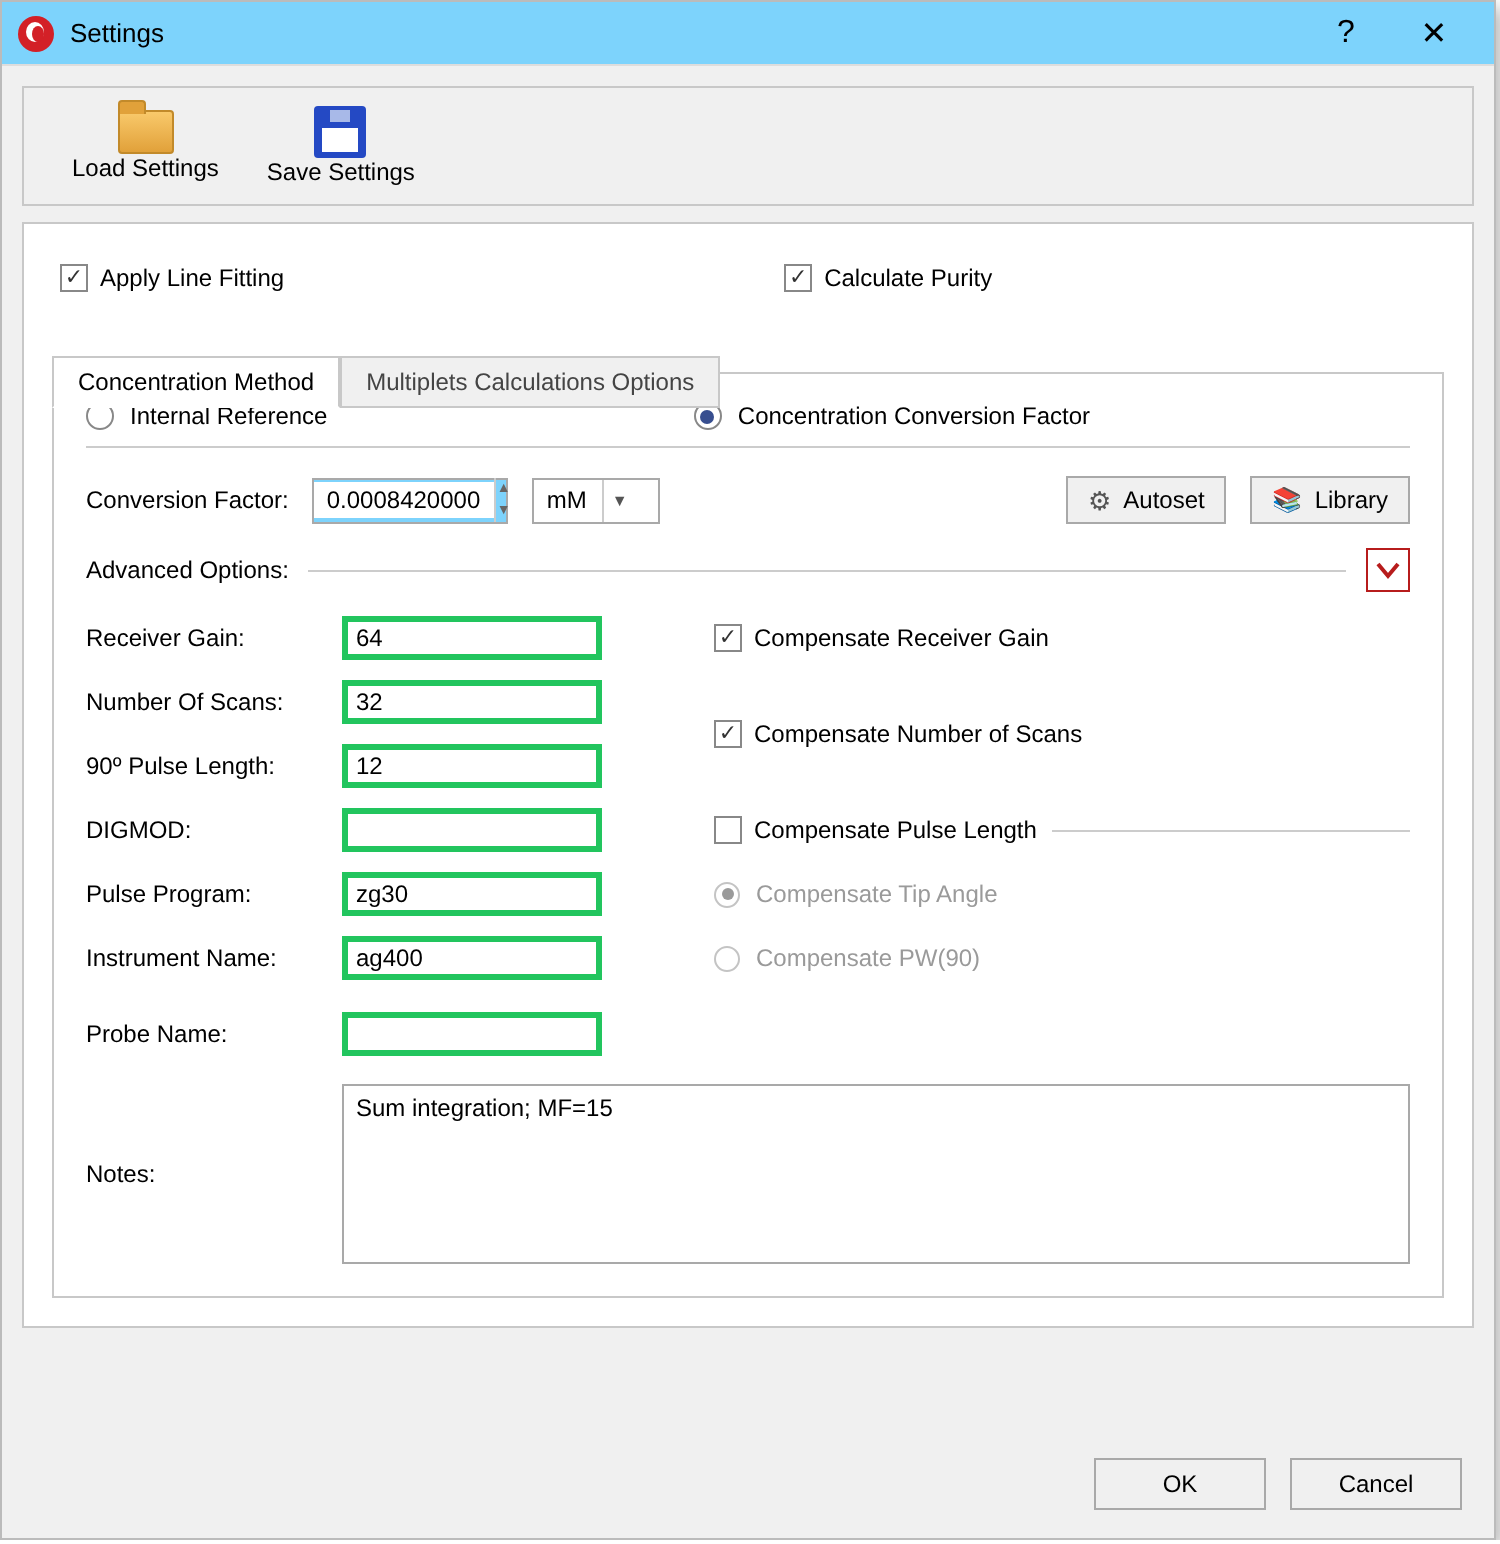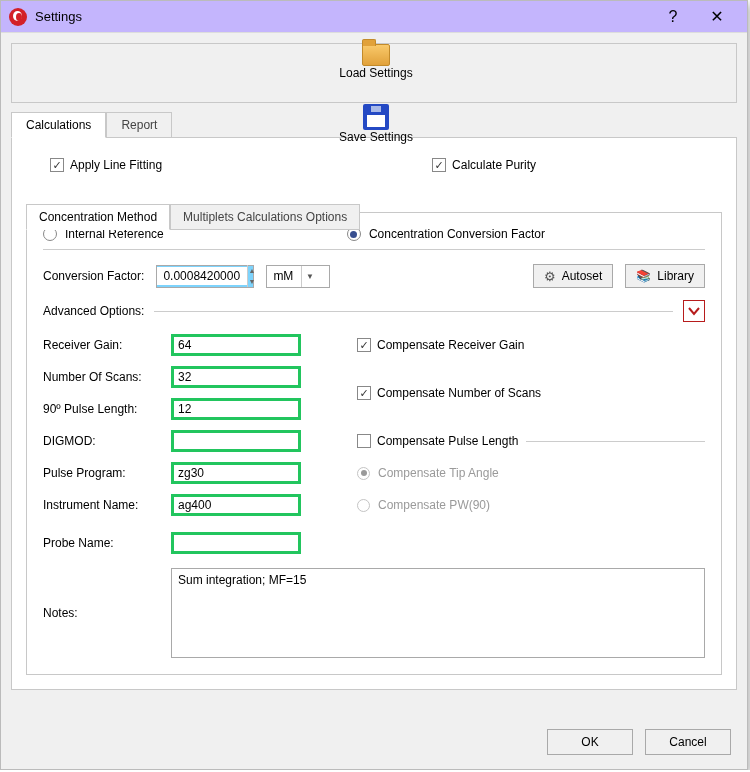--- a/index.html
+++ b/index.html
@@ -13,21 +13,21 @@
       width: 748px;
       height: 770px;
       border: 1px solid #bbb;
       background: #f0f0f0;
       position: relative;
       box-shadow: 4px 4px 8px rgba(0,0,0,.25);
     }
     
     .titlebar {
       height: 32px;
-      background: #c4b5fd;
+      background: #7dd3fc;
       display: flex;
       align-items: center;
       padding: 0 8px 0 8px;
       border-bottom: 1px solid #ddd;
     }
     .title-icon {
       width: 18px; height: 18px;
       border-radius: 50%;
       background: #d32027;
       margin-right: 8px;
@@ -64,23 +64,22 @@
     }
 
     
     .toolbar {
       border:1px solid #c8c8c8;
       background:#f0f0f0;
       height:60px;
       display:flex;
       align-items:center;
       gap:24px;
-      padding-left:4px;
+      padding-left:24px;
       margin-bottom:8px;
-      flex-direction:column;
     }
     .tb-item{
       display:flex;flex-direction:column;align-items:center;
       cursor:pointer;
       font-size:12px;color:#000;
     }
     .folder-icon{
       width:28px;height:22px;
       background:linear-gradient(#f9c96b,#e1a13a);
       border:1px solid #c28a2a;
@@ -114,21 +113,21 @@
       background:#fff; color:#000; border-bottom:1px solid #fff;
     }
     .outer-pane{
       border:1px solid #c8c8c8;
       background:#fff;
       padding:14px;
     }
 
     
     .chkrow{ display:flex; gap:250px; margin:6px 0 14px 4px;}
-    .chk{ display:flex;align-items:center;gap:6px;cursor:pointer;margin-left:20px; }
+    .chk{ display:flex;align-items:center;gap:6px;cursor:pointer; }
     .chk .box, .radio .ring, .chk2 .box{
       width:14px;height:14px;border:1px solid #888;background:#fff;display:inline-flex;align-items:center;justify-content:center;
     }
     .chk .box.on:after{ content:"✓"; font-size:11px;color:#333;line-height:1; }
     .radio .ring{ border-radius:50%; }
     .radio .ring.on:after{ content:""; width:7px;height:7px;border-radius:50%;background:#374e8f; }
 
     
     .inner-tabs{ display:flex;align-items:flex-end;height:26px; }
     .inner-tab{ padding:5px 12px;border:1px solid #c8c8c8;background:#f0f0f0;color:#444;cursor:pointer;position:relative;top:18px;}
@@ -214,24 +213,20 @@
       <div class="tb-item">
         <div class="folder-icon"></div>
         <span>Load Settings</span>
       </div>
       <div class="tb-item">
         <div class="disk-icon"></div>
         <span>Save Settings</span>
       </div>
     </div>
 
-    <div class="outer-tabs">
-      <div class="outer-tab active">Calculations</div>
-      <div class="outer-tab">Report</div>
-    </div>
     <div class="outer-pane">
 
       <div class="chkrow">
         <label class="chk">
           <span class="box on"></span>
           <span>Apply Line Fitting</span>
         </label>
         <label class="chk">
           <span class="box on"></span>
           <span>Calculate Purity</span>

